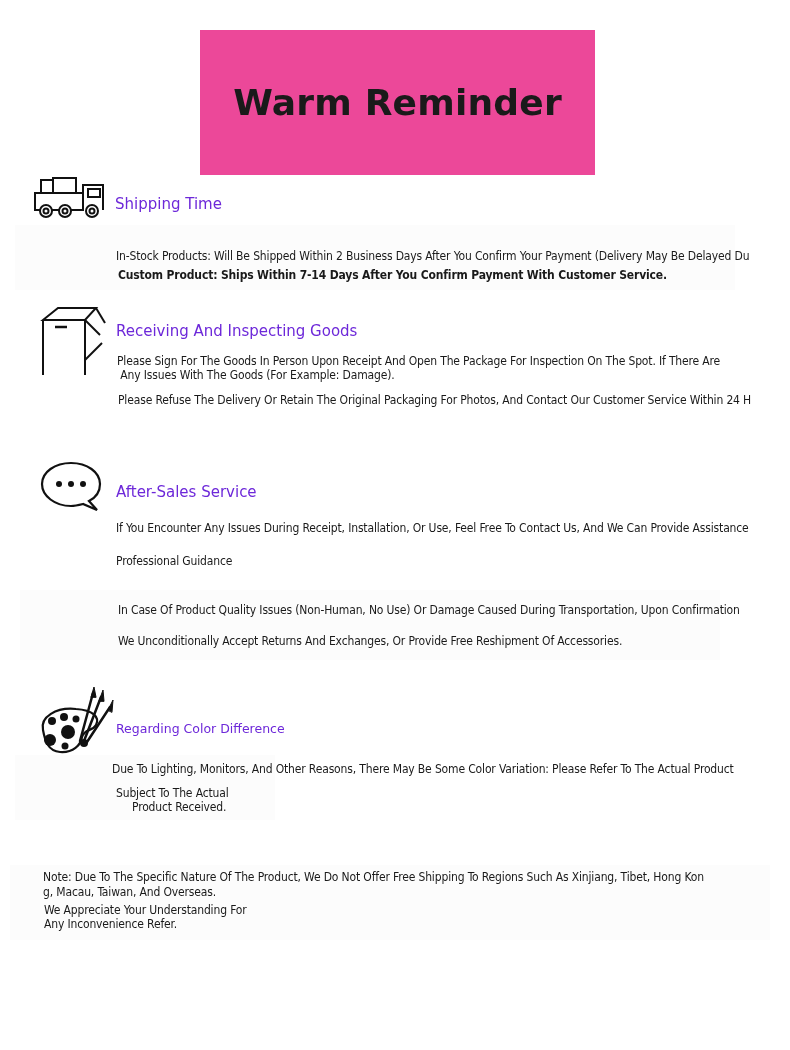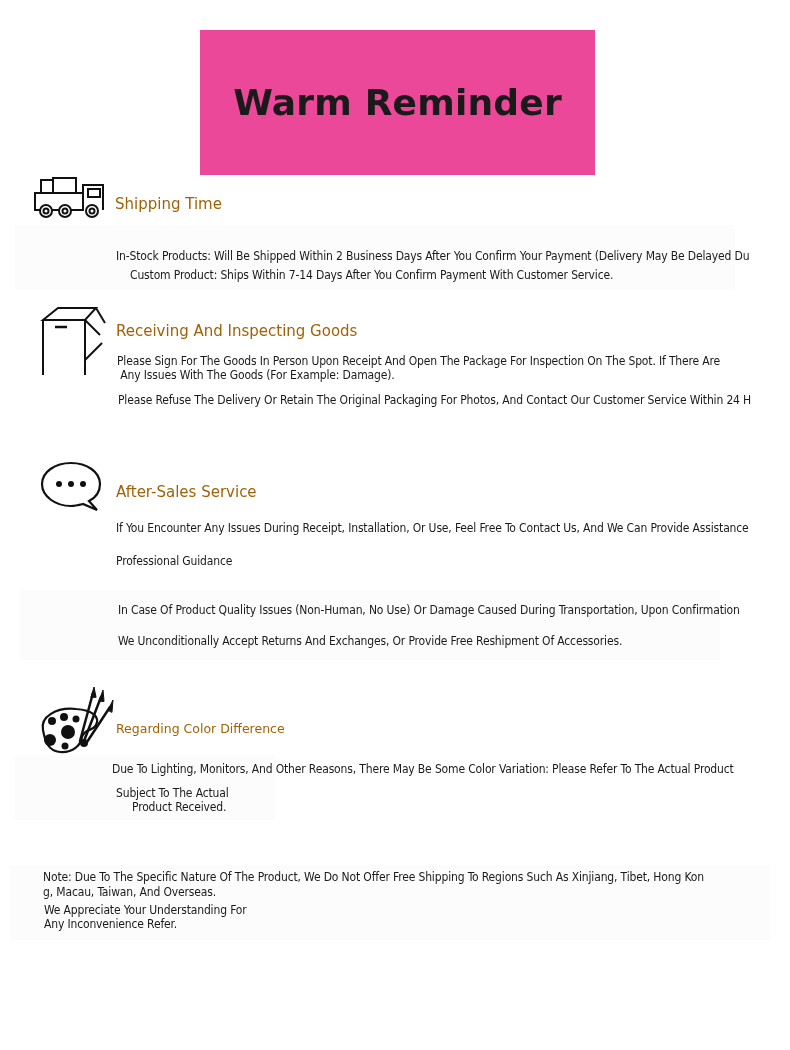--- a/index.html
+++ b/index.html
@@ -7,21 +7,21 @@
       width: 790px; height: 1050px; position: relative; overflow: hidden;
       font-family: "DejaVu Sans", sans-serif; color: #1a1a1a;
     }
     .bg-block { position: absolute; background: #fcfcfc; }
     .title {
       position: absolute; left: 200px; top: 30px; width: 395px; height: 145px;
       background: #ec4899;
       display: flex; align-items: center; justify-content: center;
       font-size: 36px; font-weight: bold; color: #1a1a1a; letter-spacing: 0.2px;
     }
-    .heading { position: absolute; font-size: 15px; color: #a16207; white-space: nowrap; }
+    .heading { position: absolute; font-size: 15px; color: #6d28d9; white-space: nowrap; }
     .heading.small { font-size: 12.5px; }
     .body {
       position: absolute; font-size: 12px; color: #1a1a1a; white-space: nowrap;
       font-family: "Liberation Sans Narrow", "DejaVu Sans Condensed", "DejaVu Sans", sans-serif;
       letter-spacing: -0.15px; line-height: 14.5px;
     }
     .icon { position: absolute; }
     svg { display: block; }
   </style>
 </head>
@@ -46,21 +46,21 @@
       <circle cx="13" cy="34" r="2.5"></circle>
       <circle cx="32" cy="34" r="6" fill="#fff"></circle>
       <circle cx="32" cy="34" r="2.5"></circle>
       <circle cx="59" cy="34" r="6" fill="#fff"></circle>
       <circle cx="59" cy="34" r="2.5"></circle>
     </g>
   </svg>
 </div>
 <div class="heading" style="left:115px;top:195px;">Shipping Time</div>
 <div class="body" style="left:116px;top:249px;">In-Stock Products: Will Be Shipped Within 2 Business Days After You Confirm Your Payment (Delivery May Be Delayed Du</div>
-<div class="body" style="left:130px;top:268px;">Custom Product: Ships Within 7-14 Days After You Confirm Payment With Customer Service.</div>
+<div class="body" style="left:118px;top:268px;font-weight:bold;">Custom Product: Ships Within 7-14 Days After You Confirm Payment With Customer Service.</div>
 
 <div class="icon" style="left:40px;top:305px;">
   <svg width="70" height="75" viewBox="0 0 70 75">
     <g fill="none" stroke="#111" stroke-width="2">
       <path d="M3 15 L18 3 L56 3 L45 15 Z"></path>
       <path d="M3 15 V70"></path>
       <path d="M45 15 V70"></path>
       <path d="M56 3 L65 18"></path>
       <path d="M45 15 L60 30"></path>
       <path d="M45 55 L62 38"></path>

